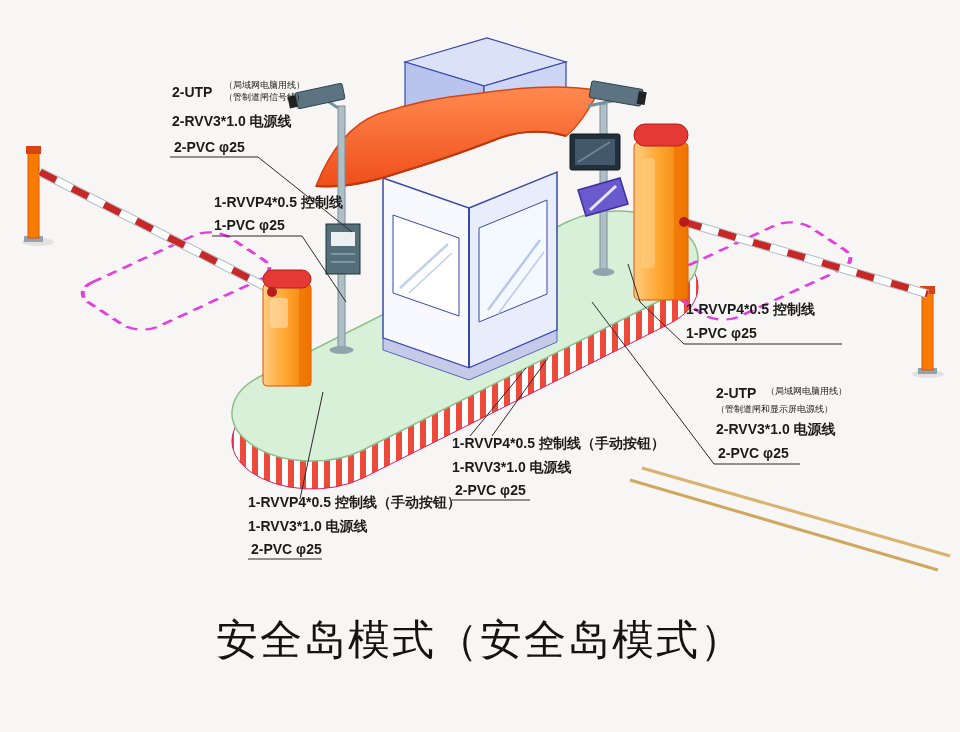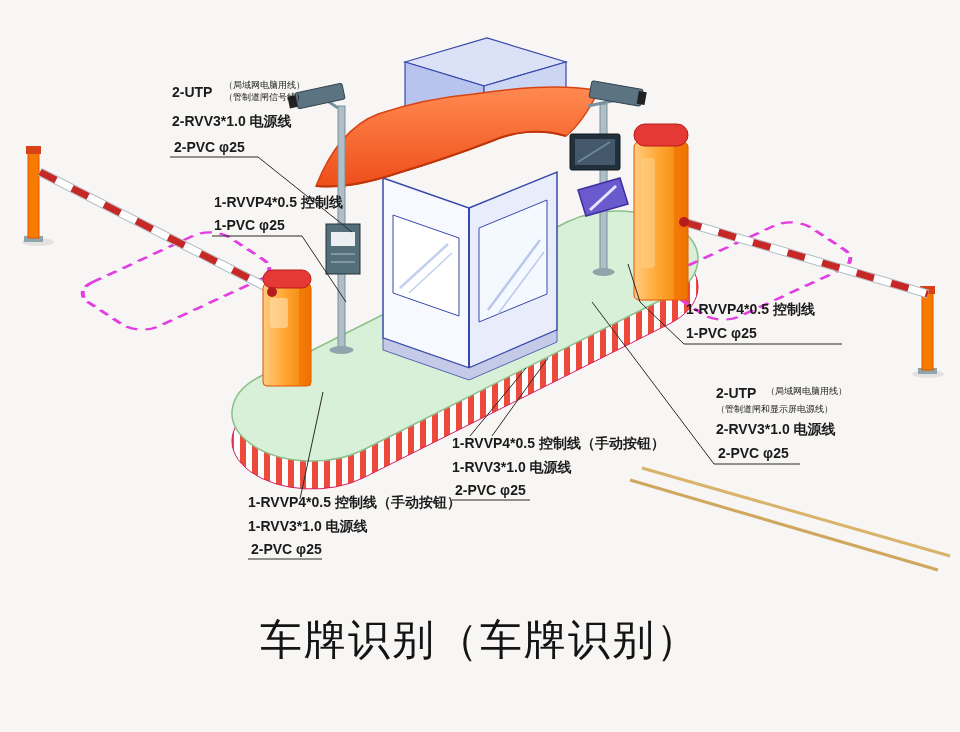--- a/index.html
+++ b/index.html
@@ -224,15 +224,15 @@
     <text class="lbl" x="455" y="495">2-PVC φ25</text>
   </g>
 
   <g>
     <text class="lbl" x="248" y="507">1-RVVP4*0.5 控制线（手动按钮）</text>
     <text class="lbl" x="248" y="531">1-RVV3*1.0 电源线</text>
     <text class="lbl" x="251" y="554">2-PVC φ25</text>
   </g>
 </svg>
 
-<div class="diagram-title">车牌识别（车牌识别）</div>
+<div class="diagram-title">安全岛模式（安全岛模式）</div>
 
 </div>
 
 </body></html>

